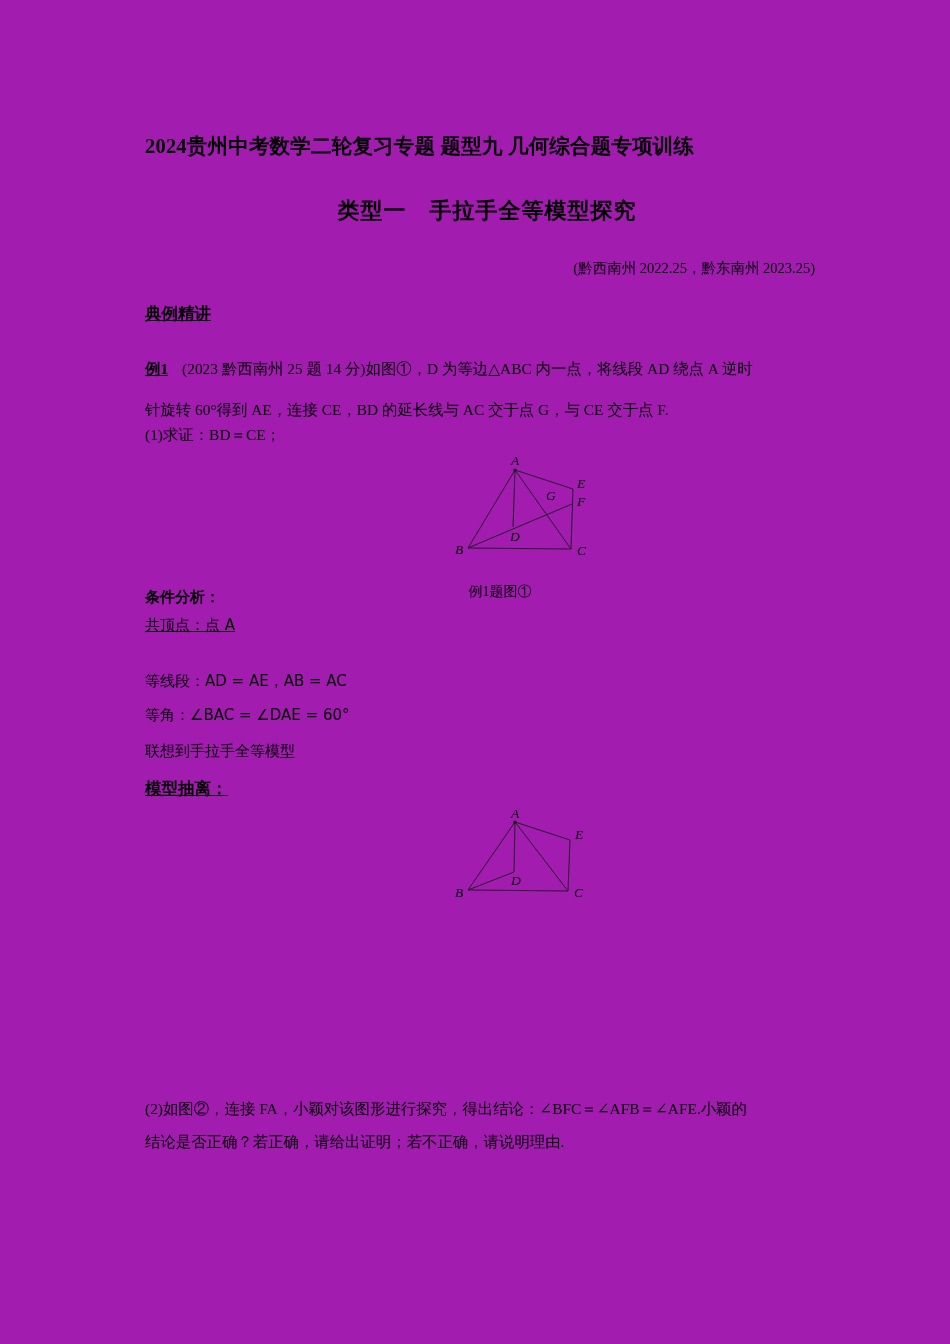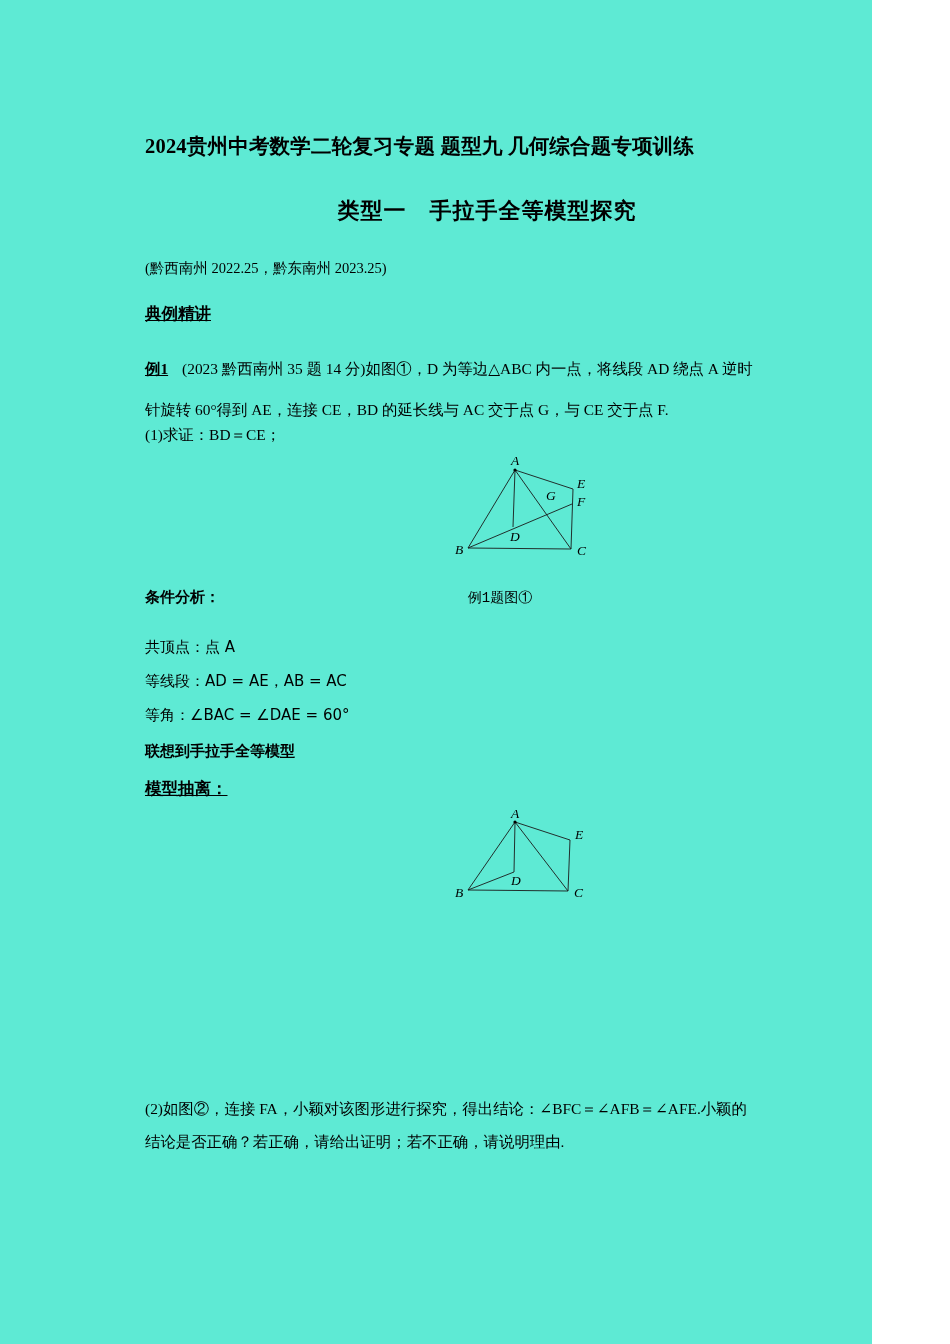--- a/index.html
+++ b/index.html
@@ -11,23 +11,23 @@
     width: 950px;
     height: 1344px;
     position: relative;
     font-family: "Liberation Serif", "DejaVu Serif", serif;
     color: #000000;
     overflow: hidden;
   }
   .page {
     position: absolute;
     left: 0; top: 0;
-    width: 872px;
+    width: 950px;
     height: 1344px;
-    background: #5eead4;
+    background: #a21caf;
   }
   .content {
     position: absolute;
     left: 145px;
     top: 0;
     width: 670px;
   }
 
   
   .doc-title {
@@ -50,21 +50,21 @@
     width: 670px;
     text-align: center;
     letter-spacing: 1px;
   }
   .source-line {
     font-size: 14.5px;
     position: absolute;
     left: 0;
     top: 259px;
     width: 670px;
-    text-align: left;
+    text-align: right;
   }
   .section-head {
     font-size: 16.5px;
     font-weight: bold;
     position: absolute;
     left: 0;
     font-family: "DejaVu Sans", "Liberation Sans", sans-serif;
     text-decoration: underline;
   }
   #section-dianli { top: 303px; }
@@ -90,36 +90,36 @@
 
   
   .cond {
     position: absolute;
     left: 0;
     font-size: 15px;
     font-family: "DejaVu Sans", "Liberation Sans", sans-serif;
     white-space: nowrap;
   }
   #cond-head  { top: 588px; font-weight: bold; text-align: center; }
-  #cond-l1    { top: 638px; }
+  #cond-l1    { top: 616px; text-decoration: underline; }
   #cond-l2    { top: 672px; }
   #cond-l3    { top: 706px; }
-  #cond-l4    { top: 742px; font-weight: bold; }
+  #cond-l4    { top: 742px; }
 
   
   .figure-wrap {
     position: absolute;
   }
   #figure-1 { left: 255px; top: 452px; }
   #figure-2 { left: 255px; top: 806px; }
   .fig-caption {
     font-size: 14px;
     text-align: center;
-    margin-top: 18px;
-    font-family: Liberation Mono, monospace;
+    margin-top: 12px;
+    font-family: Liberation Serif, serif;
     width: 200px;
   }
   svg text {
     font-family: "Liberation Serif", "DejaVu Serif", serif;
     font-style: italic;
     font-size: 13.5px;
     fill: #000;
   }
   svg line, svg path, svg polyline {
     stroke: #1a1a1a;
@@ -136,21 +136,21 @@
 
     <div class="doc-title">2024贵州中考数学二轮复习专题 题型九 几何综合题专项训练</div>
 
     <div class="type-title">类型一　手拉手全等模型探究</div>
 
     <div class="source-line">(黔西南州 2022.25，黔东南州 2023.25)</div>
 
     <div class="section-head" id="section-dianli">典例精讲</div>
 
     <div class="para" id="prob-line-1">
-      <span class="bold-label">例1</span><span class="sp"></span><span>(2023 黔西南州 35 题 14 分)</span><span>如图①，D 为等边△ABC 内一点，将线段 AD 绕点 A 逆时</span>
+      <span class="bold-label">例1</span><span class="sp"></span><span>(2023 黔西南州 25 题 14 分)</span><span>如图①，D 为等边△ABC 内一点，将线段 AD 绕点 A 逆时</span>
     </div>
 
     <div class="para" id="prob-line-2">针旋转 60°得到 AE，连接 CE，BD 的延长线与 AC 交于点 G，与 CE 交于点 F.</div>
 
     <div class="para" id="prob-line-3">(1)求证：BD＝CE；</div>
 
     <div class="figure-wrap" id="figure-1">
       <svg width="200" height="115" viewBox="0 0 200 115">
 
         <line x1="115" y1="18" x2="68" y2="96"></line>

